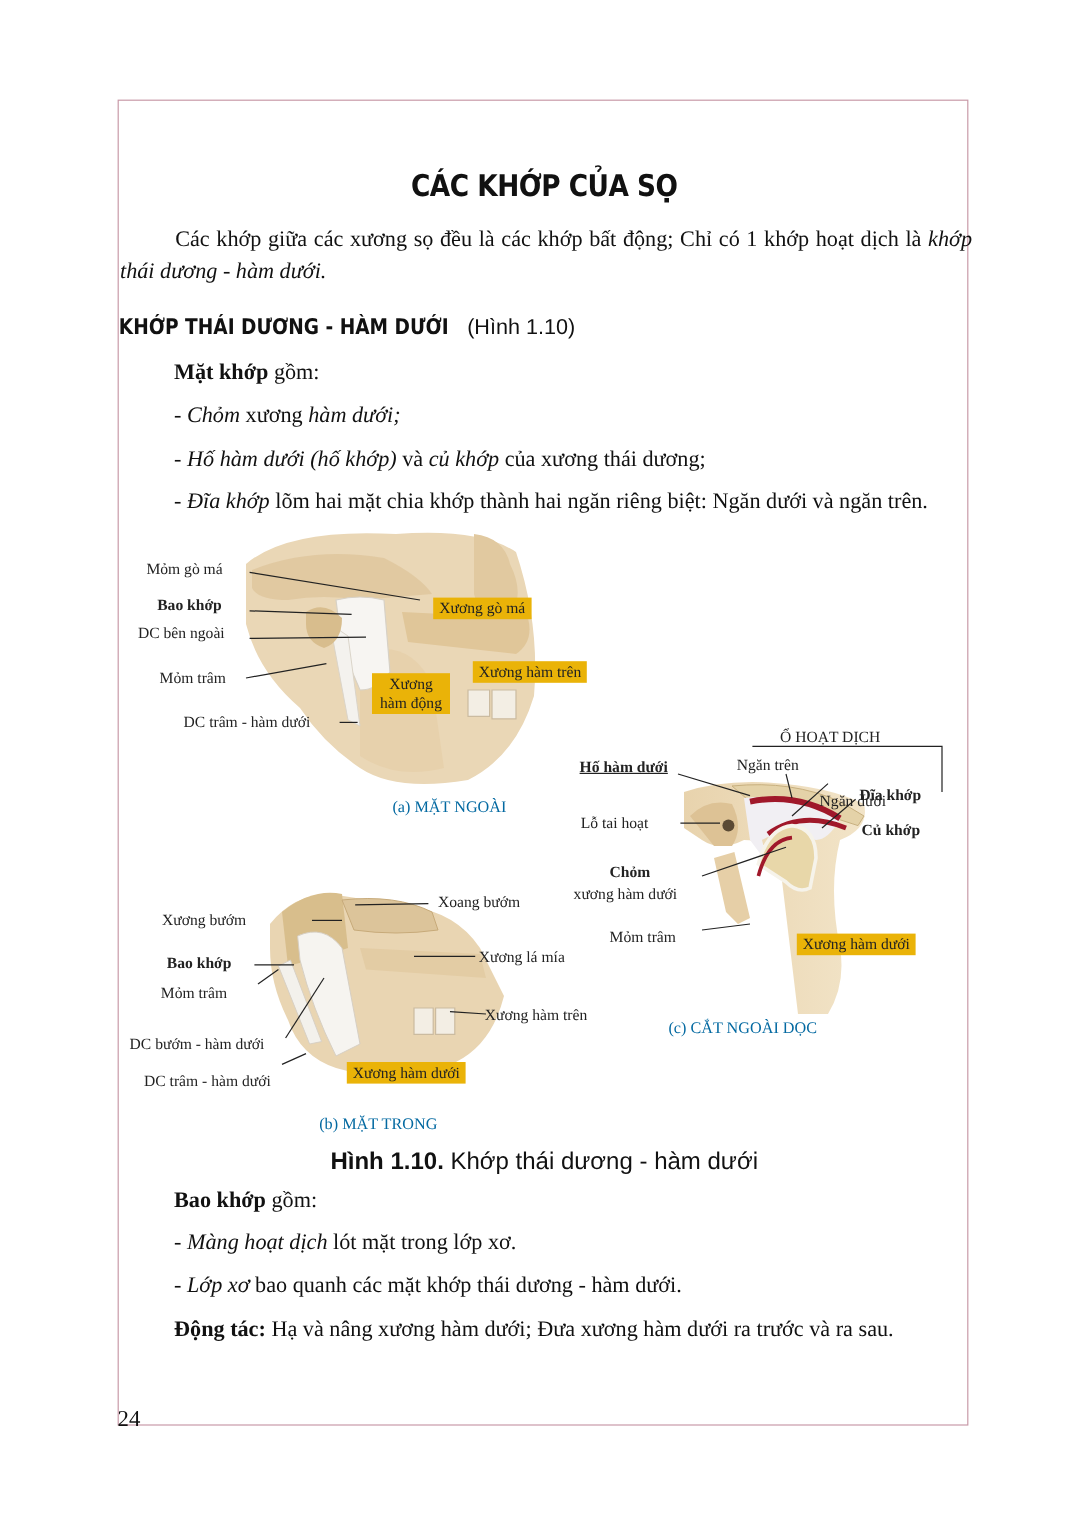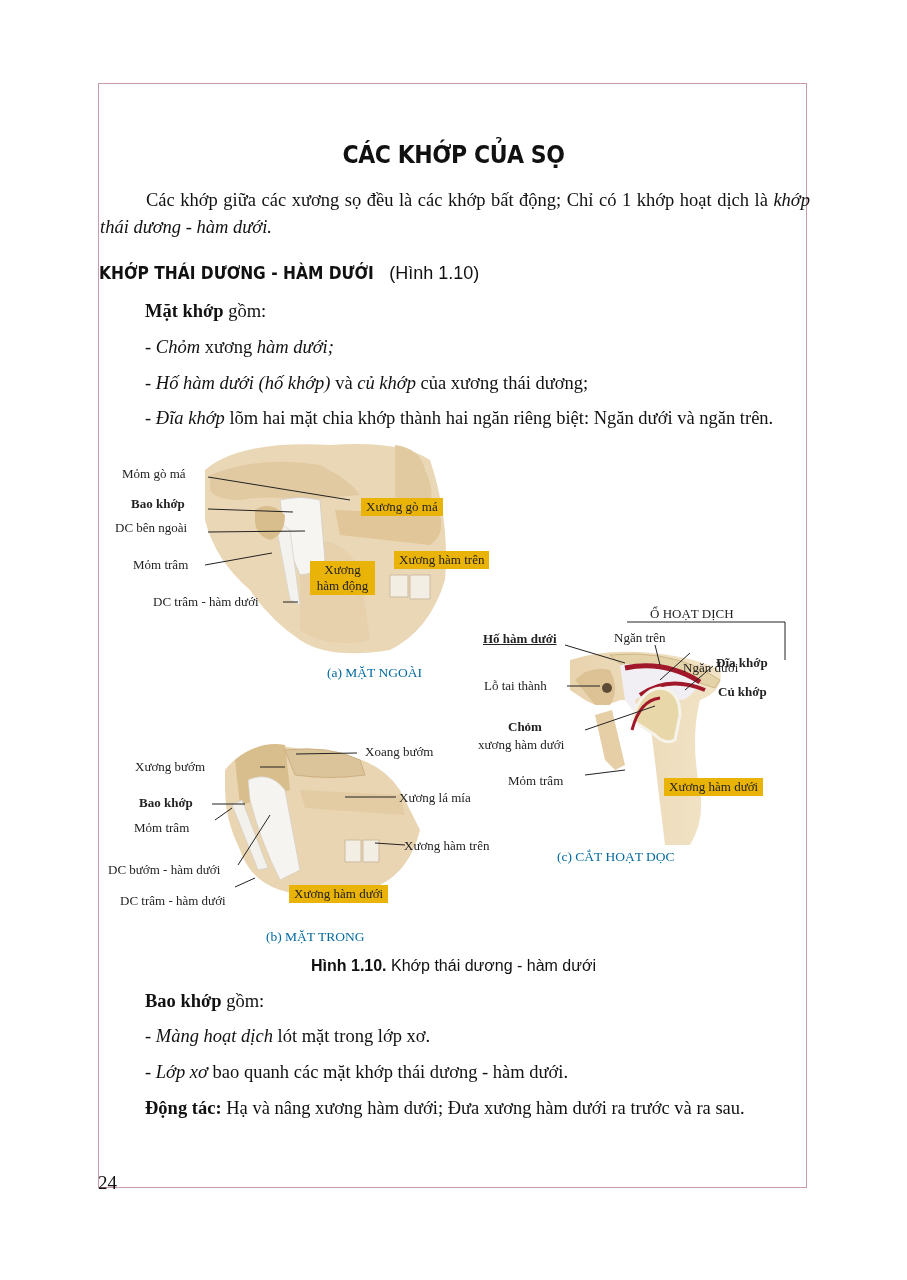--- a/index.html
+++ b/index.html
@@ -17,21 +17,21 @@
   .h2 .h2b { font-family:"DejaVu Sans", sans-serif; font-weight:bold; font-size:18px;
              display:inline-block; transform:scaleX(0.86); transform-origin:left; margin-right:-34px;}
   .h2 .h2r { font-family:"Liberation Sans", sans-serif; font-size:18px; }
   .line { left:145px; font-size:18.5px; }
   b { font-weight:bold; }
   i { font-style:italic; }
   .lbl { position:absolute; font-size:13px; white-space:nowrap; color:#222; }
   .lbl.b { font-weight:bold; }
   .lbox { position:absolute; font-size:13px; background:#eab308; padding:1px 5px; color:#222; white-space:nowrap; text-align:center; line-height:16px;}
   .cap { position:absolute; font-size:13.5px; color:#0369a1; white-space:nowrap; }
-  .figcap { left:0; width:907px; top:957px; text-align:center; font-family:"Liberation Sans", sans-serif; font-size:16px; }
+  .figcap { left:0; width:907px; top:957px; text-align:center; font-family:"Liberation Sans", sans-serif; font-size:20px; }
   .pagenum { left:98px; top:1172px; font-size:19px; }
   svg { position:absolute; left:0; top:0; }
 </style>
 </head>
 <body>
 
 <div class="frame"></div>
 
 <div class="abs title">CÁC KHỚP CỦA SỌ</div>
 
@@ -148,27 +148,27 @@
 <div class="lbl" style="left:399px;top:790px;">Xương lá mía</div>
 <div class="lbl" style="left:404px;top:838px;">Xương hàm trên</div>
 <div class="lbox" style="left:289px;top:885px;">Xương hàm dưới</div>
 <div class="cap" style="left:266px;top:929px;">(b) MẶT TRONG</div>
 
 <div class="lbl" style="left:650px;top:606px;">Ổ HOẠT DỊCH</div>
 <div class="lbl b" style="left:483px;top:631px;text-decoration:underline;">Hố hàm dưới</div>
 <div class="lbl" style="left:614px;top:630px;">Ngăn trên</div>
 <div class="lbl" style="left:683px;top:660px;">Ngăn dưới</div>
 <div class="lbl b" style="left:716px;top:655px;">Đĩa khớp</div>
-<div class="lbl" style="left:484px;top:678px;">Lỗ tai thành</div>
+<div class="lbl" style="left:484px;top:678px;">Lỗ tai hoạt</div>
 <div class="lbl b" style="left:718px;top:684px;">Củ khớp</div>
 <div class="lbl b" style="left:508px;top:719px;">Chỏm</div>
 <div class="lbl" style="left:478px;top:737px;">xương hàm dưới</div>
 <div class="lbl" style="left:508px;top:773px;">Mỏm trâm</div>
 <div class="lbox" style="left:664px;top:778px;">Xương hàm dưới</div>
-<div class="cap" style="left:557px;top:849px;">(c) CẮT HOẠT DỌC</div>
+<div class="cap" style="left:557px;top:849px;">(c) CẮT NGOÀI DỌC</div>
 </div>
 
 <div class="abs figcap"><b>Hình 1.10.</b><span> Khớp thái dương - hàm dưới</span></div>
 
 <div class="abs line para" style="top:988px;"><b>Bao khớp</b><span> gồm:</span></div>
 
 <div class="abs line para" style="top:1023px;"><span>- </span><i>Màng hoạt dịch</i><span> lót mặt trong lớp xơ.</span></div>
 
 <div class="abs line para" style="top:1059px;"><span>- </span><i>Lớp xơ</i><span> bao quanh các mặt khớp thái dương - hàm dưới.</span></div>
 

